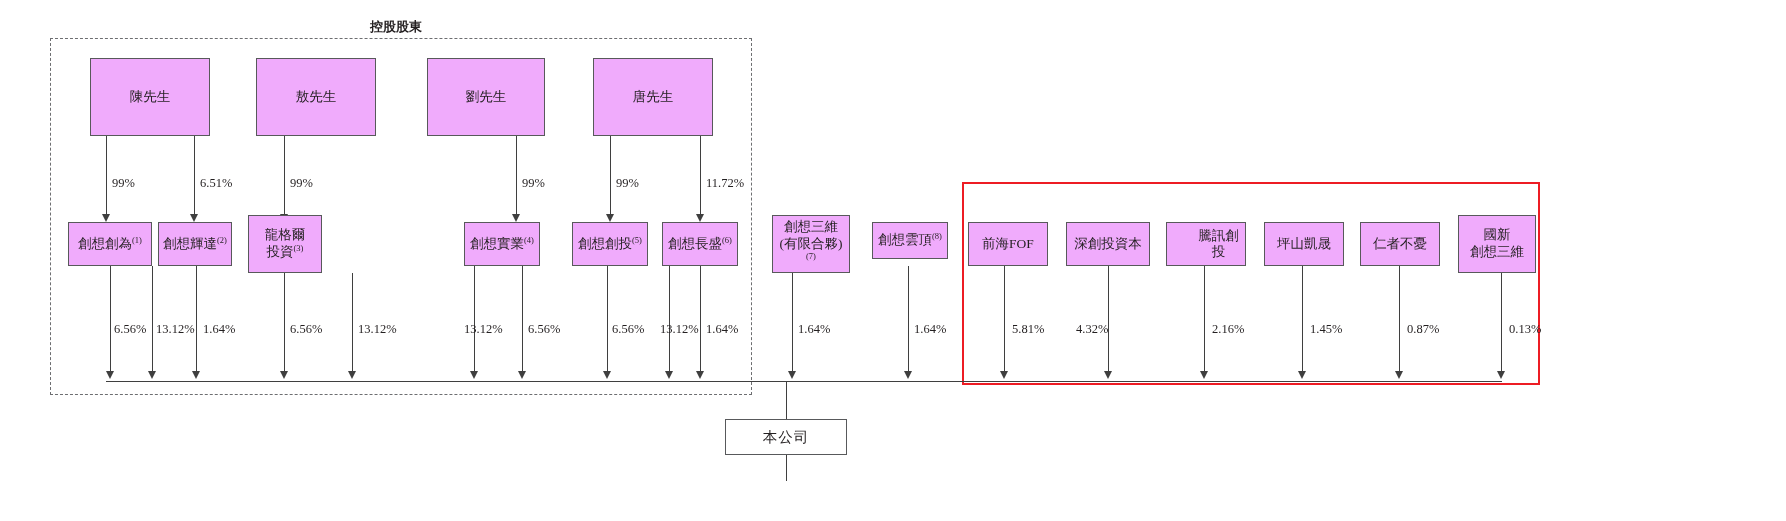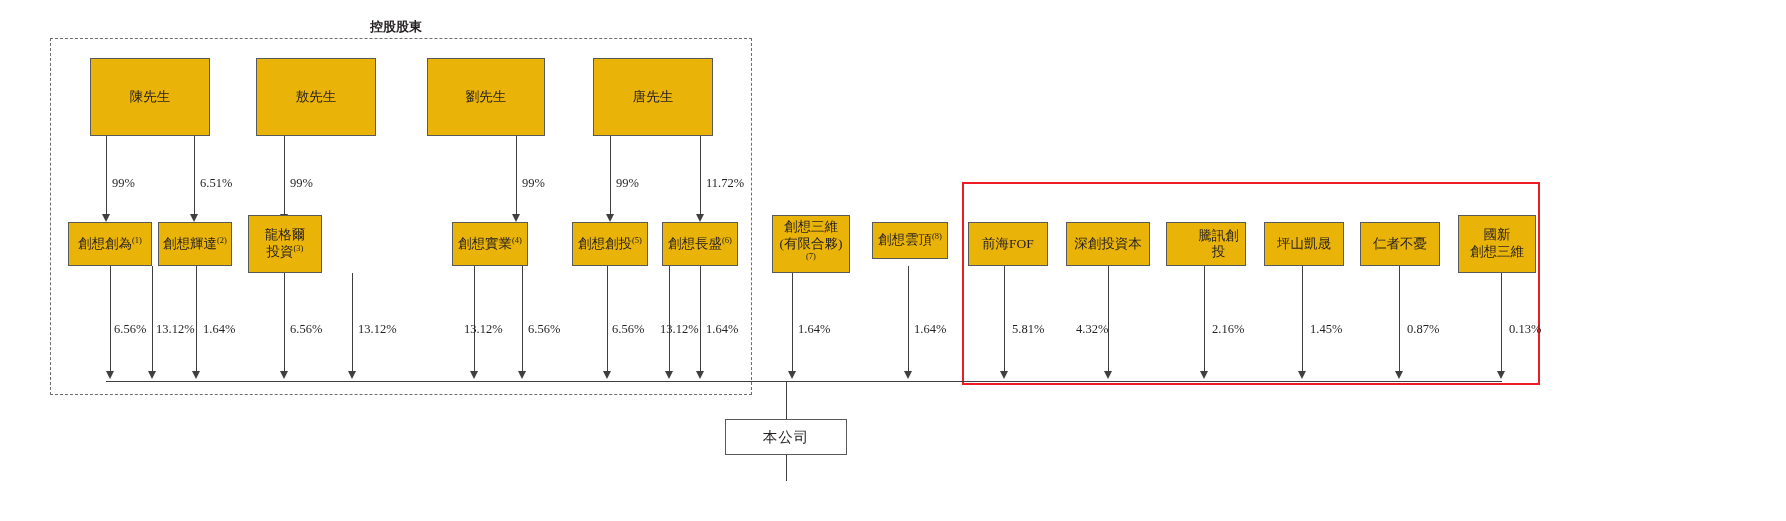--- a/index.html
+++ b/index.html
@@ -13,21 +13,21 @@
     width:1786px;
     height:521px;
     overflow:hidden;
     background:#ffffff;
   }
 
   
   .box{
     position:absolute;
     border:1px solid #58595b;
-    background:#eab308;
+    background:#f0abfc;
     box-sizing:border-box;
     display:flex;
     align-items:center;
     justify-content:center;
     text-align:center;
     line-height:1.22;
     font-size:13.5px;
     color:#231f20;
     padding:2px 3px;
   }
@@ -154,21 +154,21 @@
     <span><span>創想輝達</span><sup>(2)</sup></span>
   </div>
 
   <div class="box two-line" style="left:248px; top:215px; width:74px; height:58px;">
     <span>
       <span>龍格爾</span><br>
       <span>投資</span><sup>(3)</sup>
     </span>
   </div>
 
-  <div class="box" style="left:452px; top:222px; width:76px; height:44px;">
+  <div class="box" style="left:464px; top:222px; width:76px; height:44px;">
     <span><span>創想實業</span><sup>(4)</sup></span>
   </div>
 
   <div class="box" style="left:572px; top:222px; width:76px; height:44px;">
     <span><span>創想創投</span><sup>(5)</sup></span>
   </div>
 
   <div class="box" style="left:662px; top:222px; width:76px; height:44px;">
     <span><span>創想長盛</span><sup>(6)</sup></span>
   </div>

